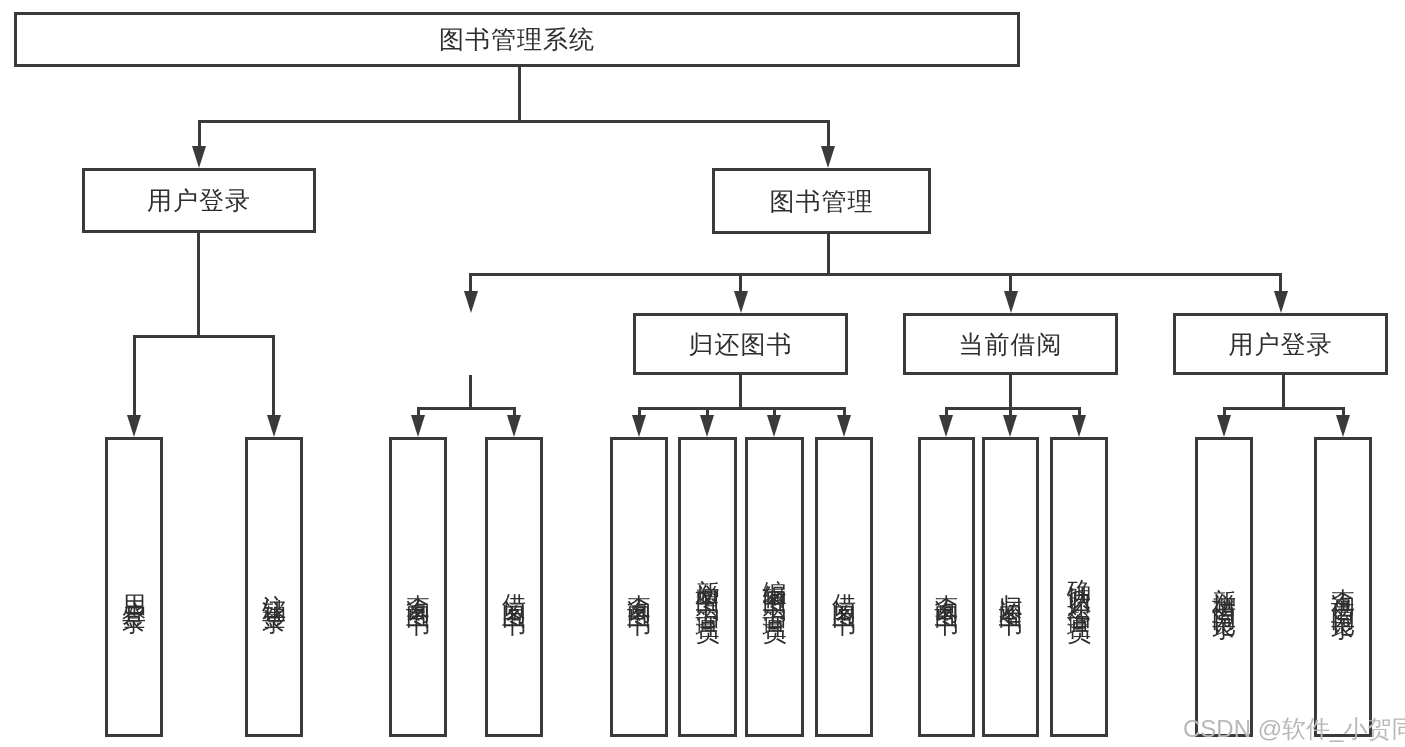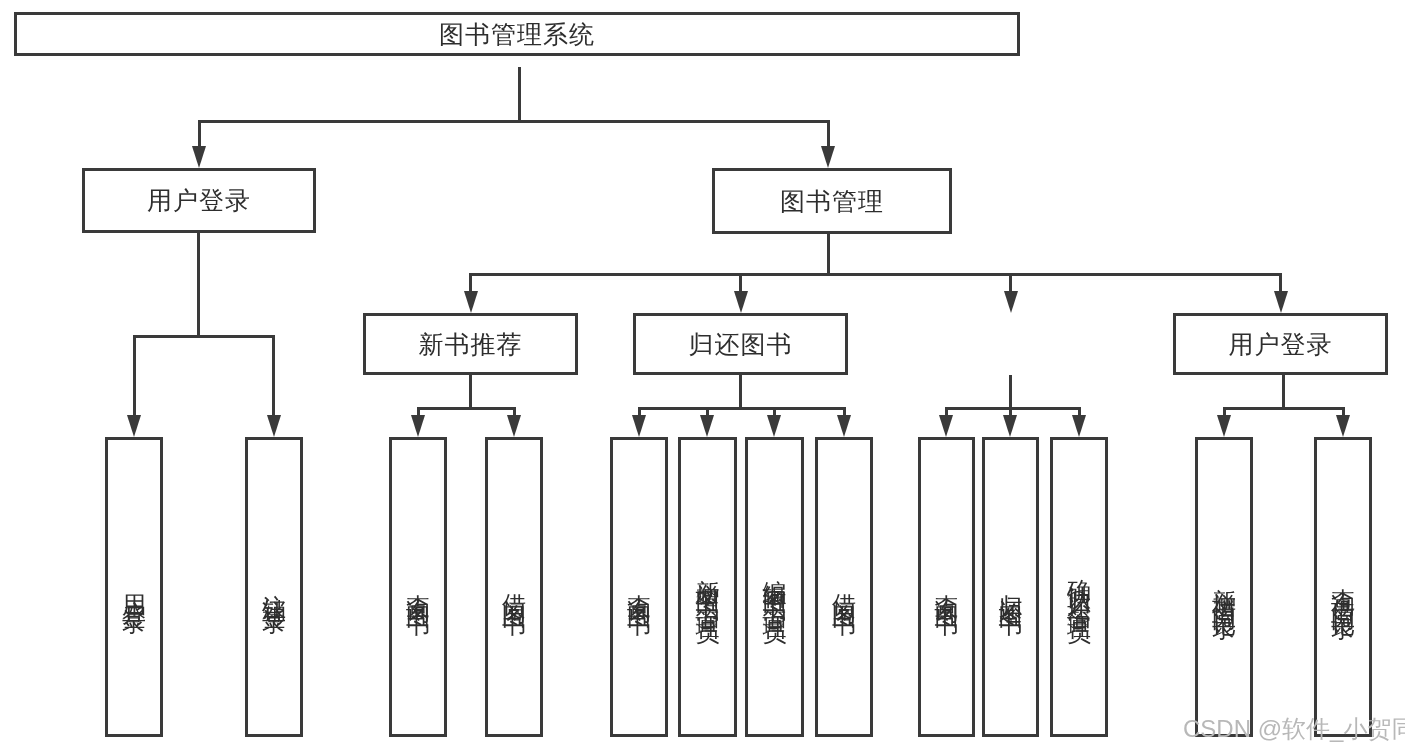--- a/index.html
+++ b/index.html
@@ -69,35 +69,35 @@
     color:var(--watermark);
     white-space:nowrap;
     z-index:5;
   }
 </style>
 </head>
 <body>
 
 <div class="canvas">
 
-  <div class="node hnode" style="left:14px;top:12px;width:1006px;height:44px">
+  <div class="node hnode" style="left:14px;top:12px;width:1006px;height:55px">
     <span>图书管理系统</span>
   </div>
 
   <div class="vline" style="left:518px;top:67px;height:56px"></div>
   <div class="hline" style="left:198px;top:120px;width:632px"></div>
   <div class="vline" style="left:198px;top:120px;height:29px"></div>
   <div class="arrow" style="left:192px;top:146px"></div>
   <div class="vline" style="left:827px;top:120px;height:29px"></div>
   <div class="arrow" style="left:821px;top:146px"></div>
 
   <div class="node hnode" style="left:82px;top:168px;width:234px;height:65px">
     <span>用户登录</span>
   </div>
-  <div class="node hnode" style="left:712px;top:168px;width:240px;height:66px">
+  <div class="node hnode" style="left:712px;top:168px;width:219px;height:66px">
     <span>图书管理</span>
   </div>
 
   <div class="vline" style="left:197px;top:233px;height:104px"></div>
   <div class="hline" style="left:133px;top:335px;width:142px"></div>
   <div class="vline" style="left:133px;top:335px;height:82px"></div>
   <div class="arrow" style="left:127px;top:415px"></div>
   <div class="vline" style="left:272px;top:335px;height:82px"></div>
   <div class="arrow" style="left:267px;top:415px"></div>
 
@@ -105,25 +105,25 @@
   <div class="hline" style="left:469px;top:273px;width:813px"></div>
   <div class="vline" style="left:469px;top:273px;height:20px"></div>
   <div class="arrow" style="left:464px;top:291px"></div>
   <div class="vline" style="left:739px;top:273px;height:20px"></div>
   <div class="arrow" style="left:734px;top:291px"></div>
   <div class="vline" style="left:1009px;top:273px;height:20px"></div>
   <div class="arrow" style="left:1004px;top:291px"></div>
   <div class="vline" style="left:1279px;top:273px;height:20px"></div>
   <div class="arrow" style="left:1274px;top:291px"></div>
 
-  <div class="node hnode" style="left:363px;top:313px;width:215px;height:62px">
-    <span>新书推荐</span>
-  </div>
   <div class="node hnode" style="left:633px;top:313px;width:215px;height:62px">
     <span>归还图书</span>
+  </div>
+  <div class="node hnode" style="left:903px;top:313px;width:215px;height:62px">
+    <span>当前借阅</span>
   </div>
   <div class="node hnode" style="left:1173px;top:313px;width:215px;height:62px">
     <span>用户登录</span>
   </div>
 
   <div class="vline" style="left:469px;top:375px;height:34px"></div>
   <div class="hline" style="left:417px;top:407px;width:99px"></div>
   <div class="vline" style="left:417px;top:407px;height:10px"></div>
   <div class="arrow" style="left:411px;top:415px"></div>
   <div class="vline" style="left:513px;top:407px;height:10px"></div>

